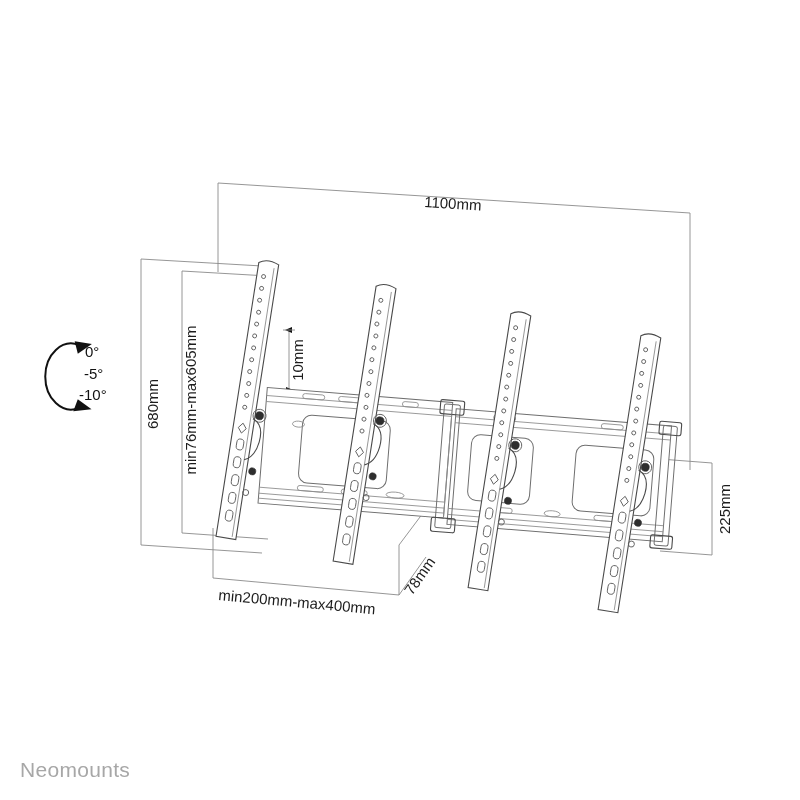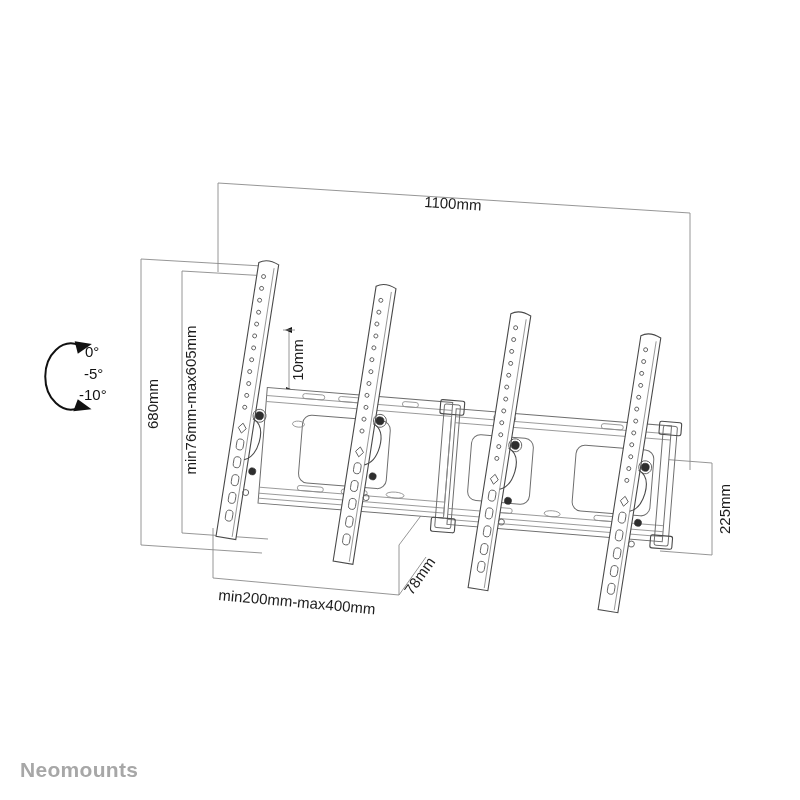--- a/index.html
+++ b/index.html
@@ -31,21 +31,21 @@
     fill: #111111;
   }
   .brand {
     position: absolute;
     left: 20px;
     top: 758px;
     font-family: "Liberation Sans", sans-serif;
     font-size: 21px;
     letter-spacing: 0.3px;
     color: #a7a7a7;
-    font-weight: 700;
+    font-weight: 400;
   }
   svg { display: block; }
   .ln      { fill: none; stroke: #6f6f6f; stroke-width: 1; }
   .ln-dk   { fill: none; stroke: #4a4a4a; stroke-width: 1.1; }
   .ln-lt   { fill: none; stroke: #8c8c8c; stroke-width: 0.85; }
   .dimline { fill: none; stroke: #8a8a8a; stroke-width: 0.9; }
   .hole    { fill: none; stroke: #5d5d5d; stroke-width: 0.9; }
   .hole-f  { fill: #2e2e2e; stroke: #2e2e2e; stroke-width: 0.6; }
   .plate   { fill: #ffffff; stroke: #6f6f6f; stroke-width: 1; }
   .rail    { fill: #ffffff; stroke: #4a4a4a; stroke-width: 1.1; }

